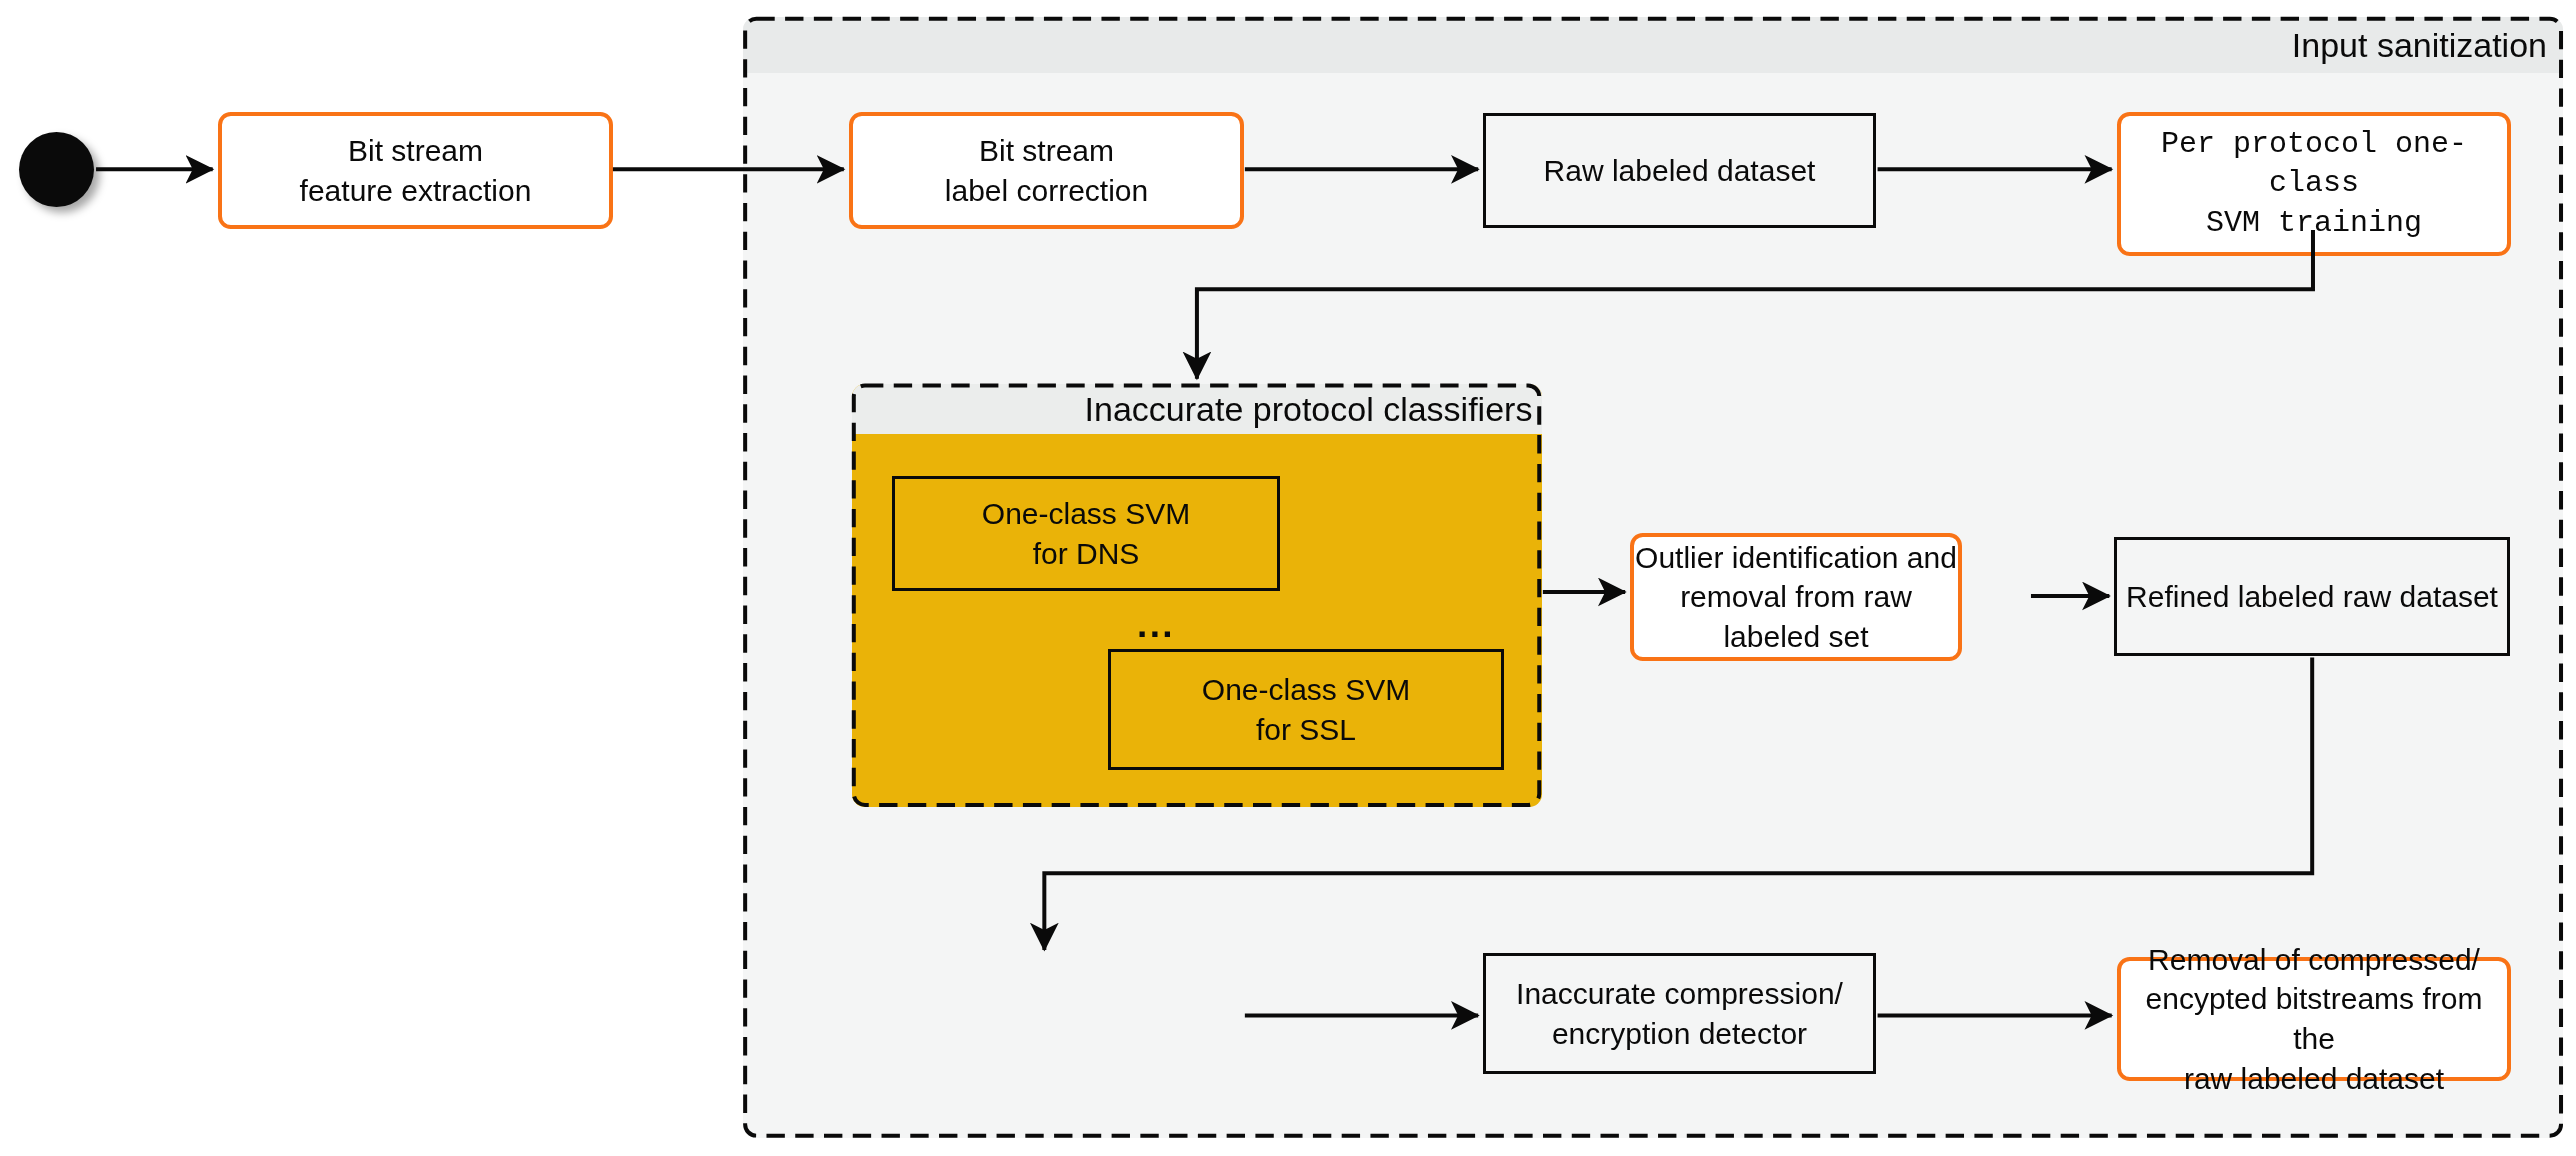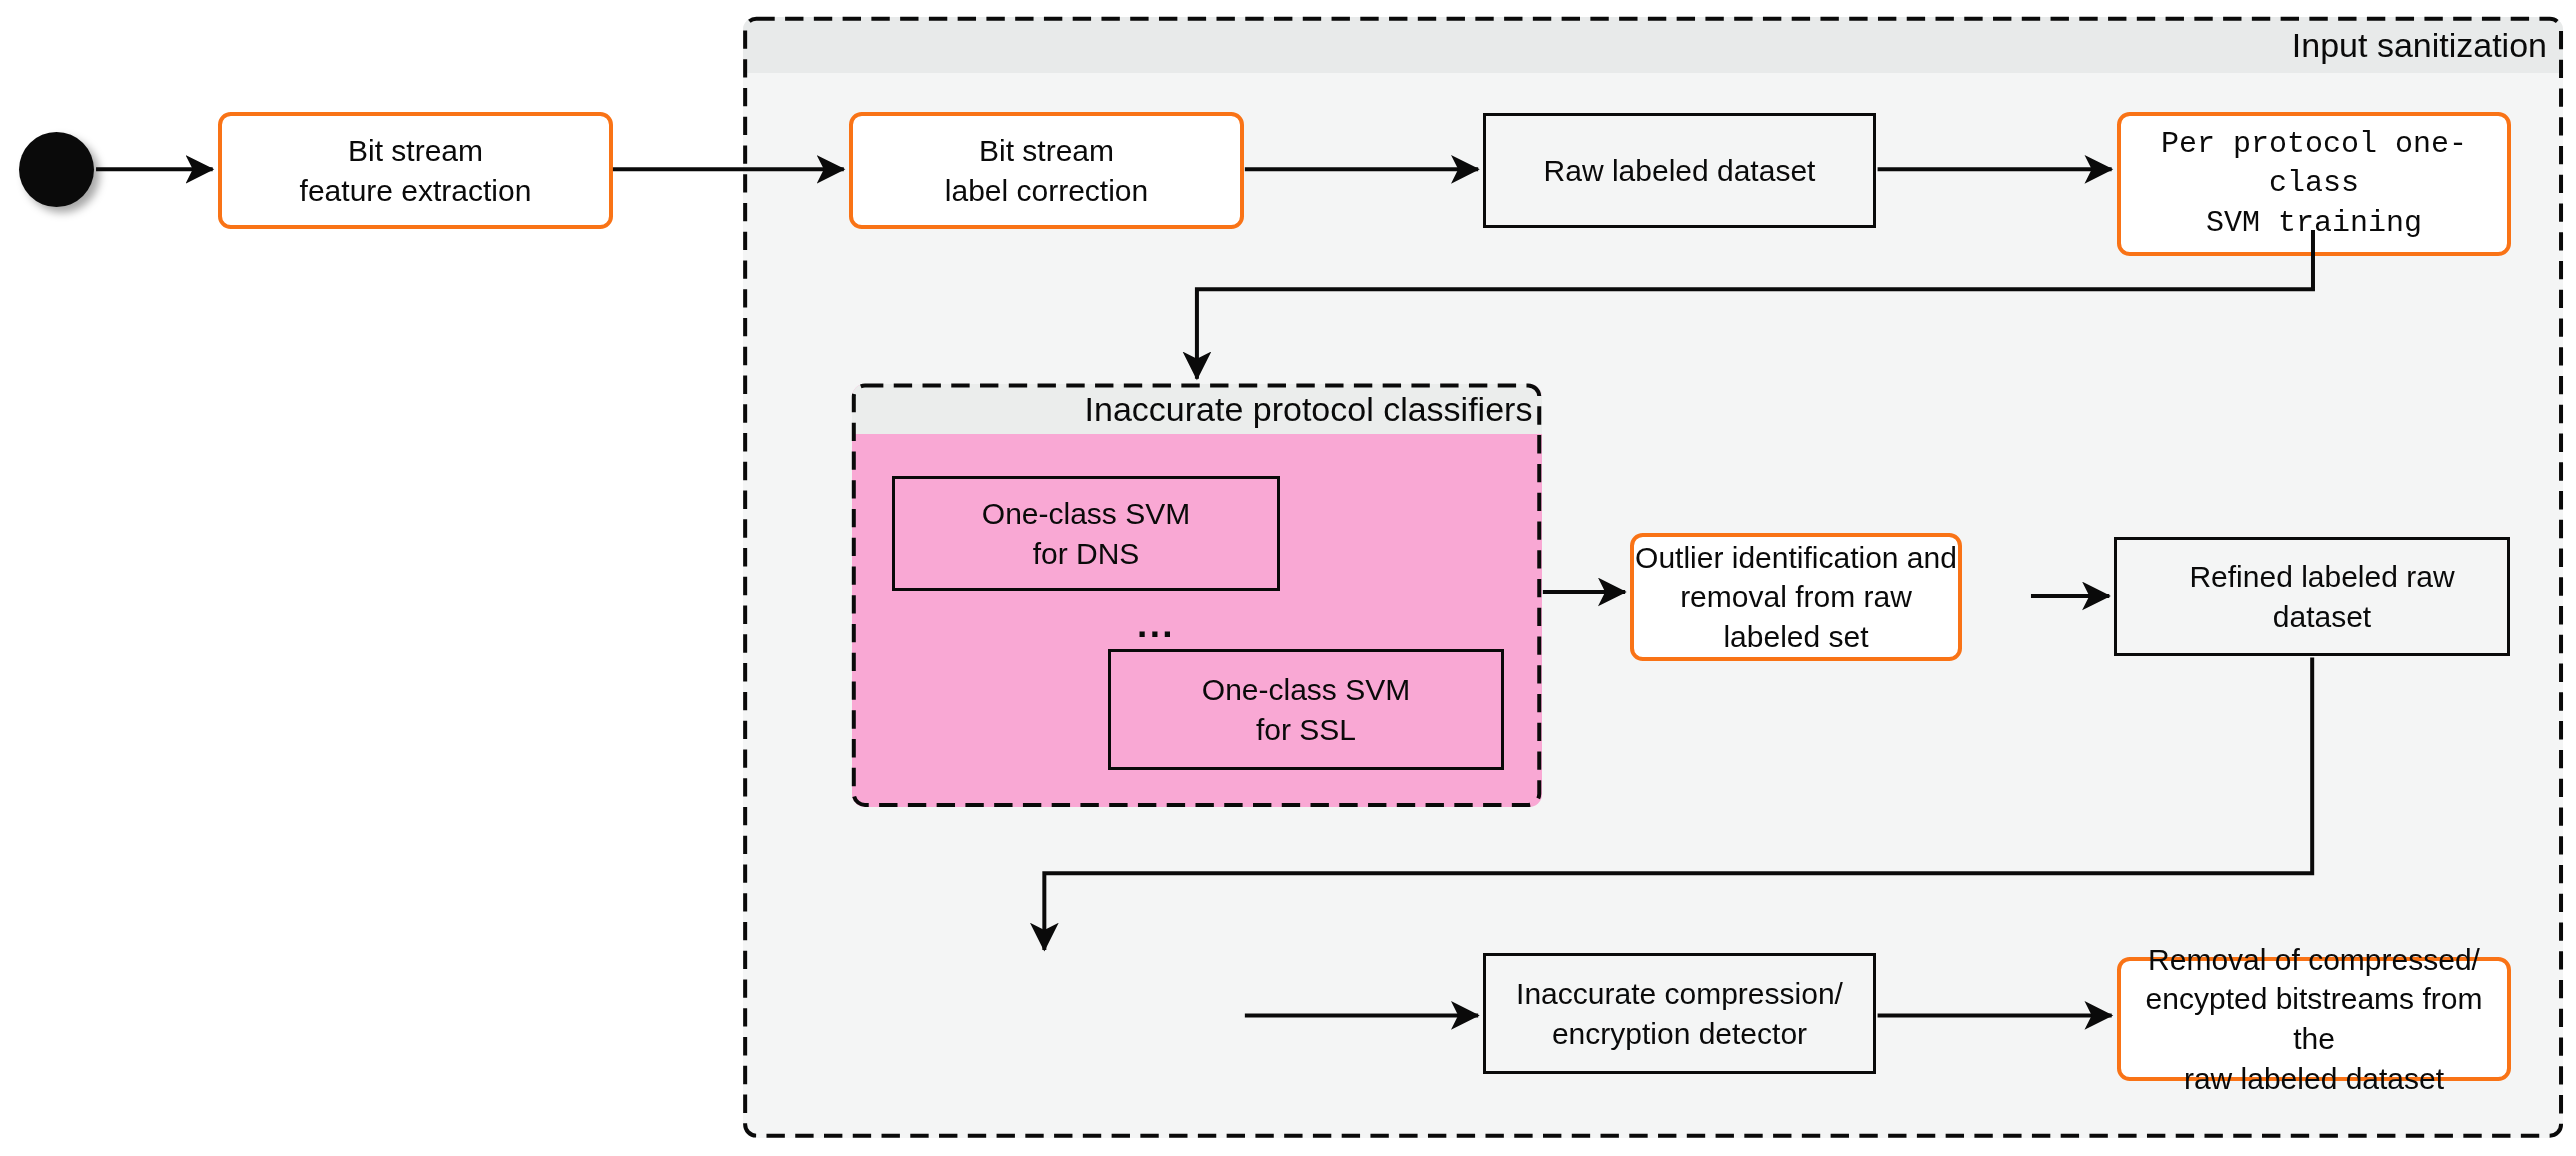--- a/index.html
+++ b/index.html
@@ -12,21 +12,21 @@
     color: #0a0a0a;
     overflow: hidden;
   }
   
   .container {
     position: absolute;
     border-radius: 12.8px;
     overflow: hidden;
   }
   .container.outer { background: #f4f5f5; }
-  .container.inner { background: #f9a8d4; text-align: center; }
+  .container.inner { background: #eab308; text-align: center; }
   .strip {
     position: absolute;
     left: 0; top: 0; right: 0;
     display: flex;
     align-items: center;
     justify-content: flex-end;
     font-size: 34px;
   }
   .strip.outer-strip { height: 56px; background: #e8eaea; padding-right: 16px; padding-left: 32px; }
   .strip.inner-strip { height: 50px; background: #ebedec; padding-right: 9.6px; }
@@ -112,21 +112,21 @@
 
   <div class="dots" style="left:1100px; top:598px; width:112px; height:53px;">...</div>
 
   <div class="node square" style="left:1108px; top:649px; width:396px; height:121px;">One-class SVM
 for SSL</div>
 
   <div class="node rounded" style="left:1630px; top:533px; width:332px; height:128px;">Outlier identification and
 removal from raw
 labeled set</div>
 
-  <div class="node square" style="left:2114px; top:537px; width:396px; height:119px;padding-left:20px;">Refined labeled raw dataset</div>
+  <div class="node square" style="left:2114px; top:537px; width:396px; height:119px;">Refined labeled raw dataset</div>
 
 
   <div class="node square" style="left:1483px; top:953px; width:393px; height:121px;">Inaccurate compression/
 encryption detector</div>
 
   <div class="node rounded" style="left:2117px; top:957px; width:394px; height:124px;">Removal of compressed/
 encypted bitstreams from the
 raw labeled dataset</div>
 
   <svg class="overlay" viewBox="0 0 3224 1447">

